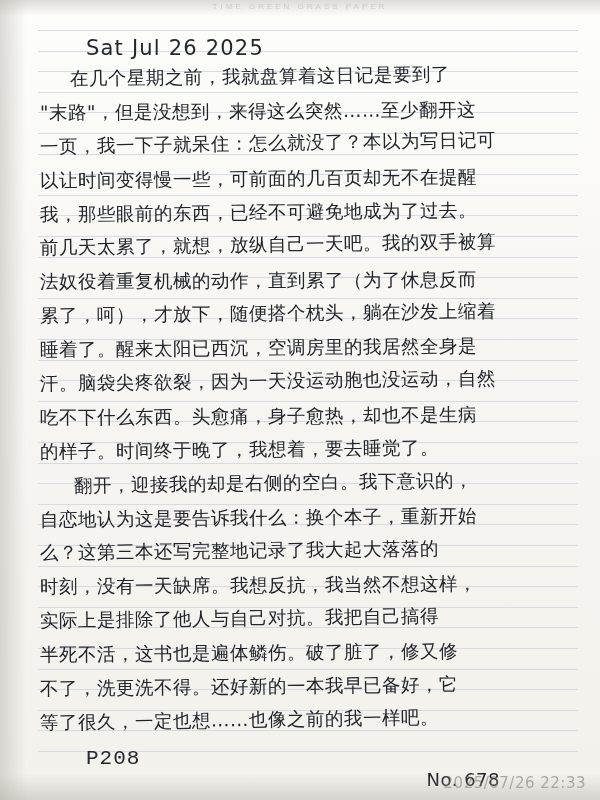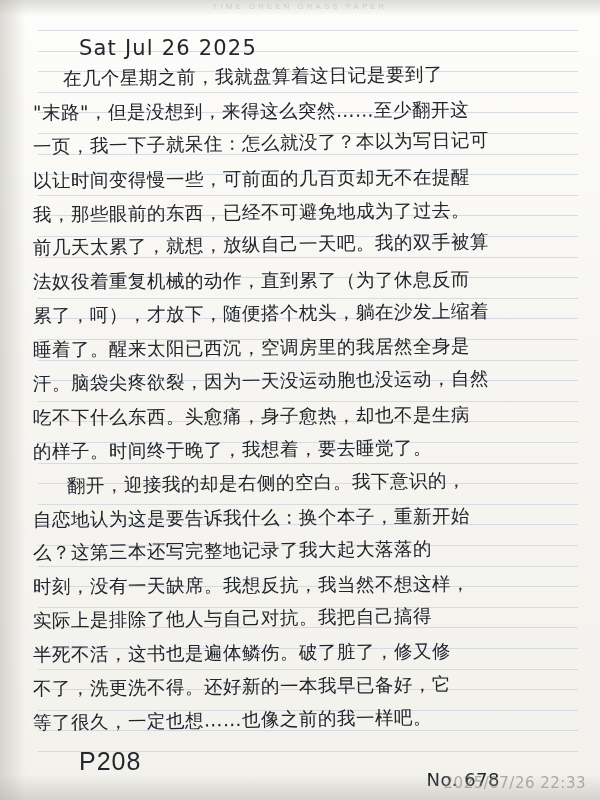--- a/index.html
+++ b/index.html
@@ -46,21 +46,21 @@
     left: 38px;
     right: 22px;
     height: 1px;
     background: #cfd6dd;
     opacity: .85;
   }
   
   .ink {
     position: absolute;
     top: 0;
-    left: 1px;
+    left: 8px;
     width: 536px;
     height: 800px;
   }
   .hand {
     position: absolute;
     color: #20242b;
     font-family: "DejaVu Sans", sans-serif;
     white-space: nowrap;
     transform-origin: left center;
   }
@@ -75,23 +75,23 @@
     font-family: "DejaVu Sans", sans-serif;
     color: #23272e;
   }
   .roman {
     font-size: 19px;
     letter-spacing: 1.5px;
     font-family: "DejaVu Sans", sans-serif;
     color: #23272e;
   }
   .pagenum {
-    font-size: 25px;
+    font-size: 21px;
     letter-spacing: 1px;
-    font-family: Liberation Sans, sans-serif;
+    font-family: Liberation Mono, monospace;
     color: #23272e;
   }
   .photo-stamp {
     position: absolute;
     right: 14px;
     bottom: 8px;
     font-family: "DejaVu Sans", sans-serif;
     font-size: 15px;
     color: #6e6a60;
     opacity: .55;

